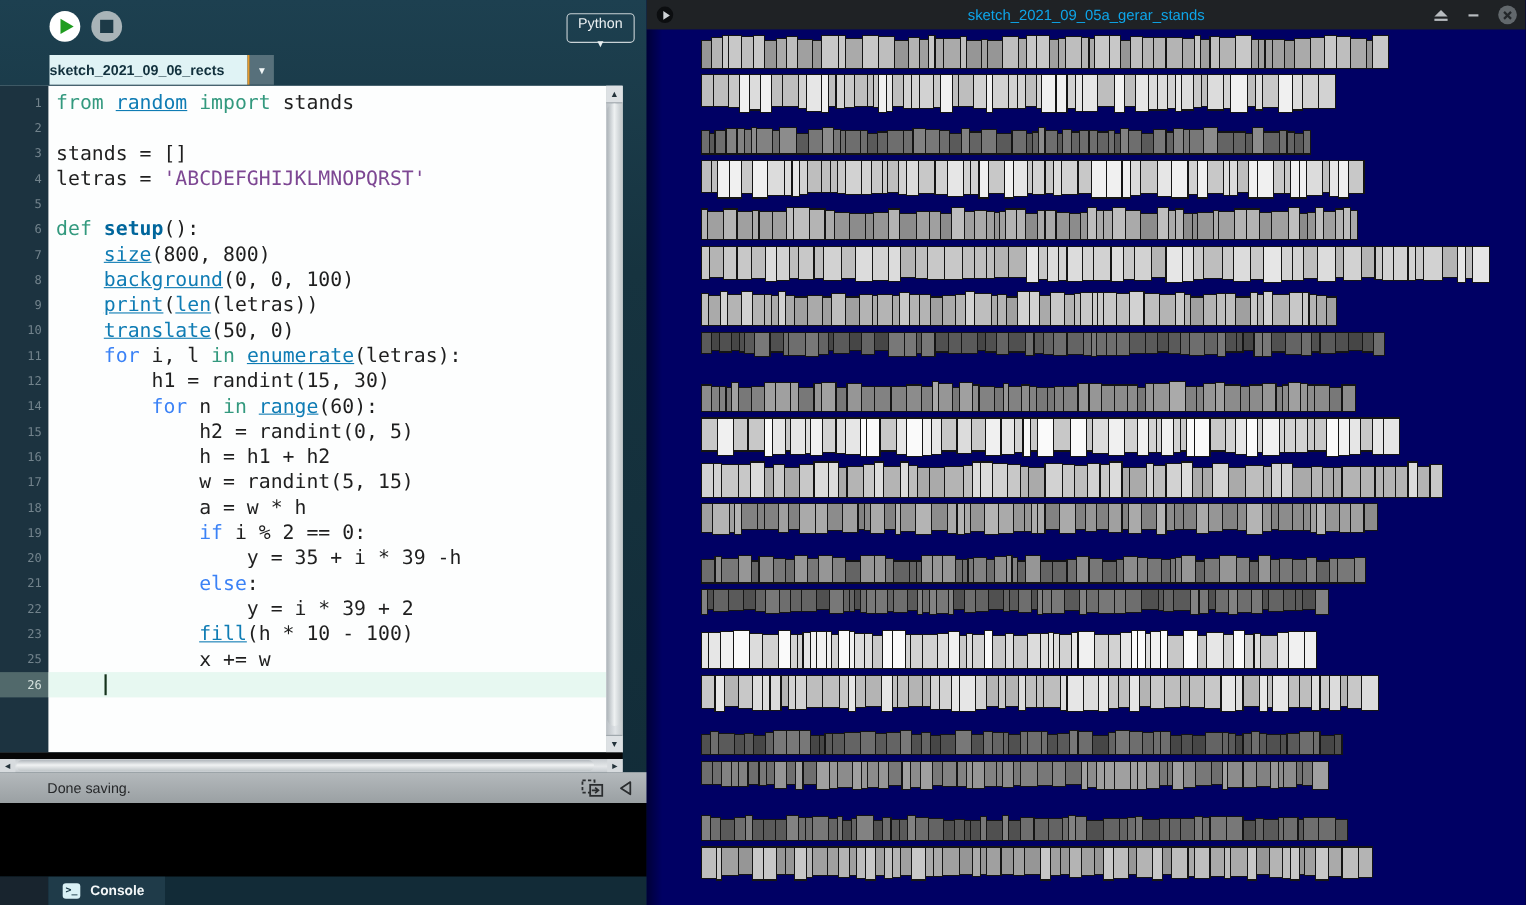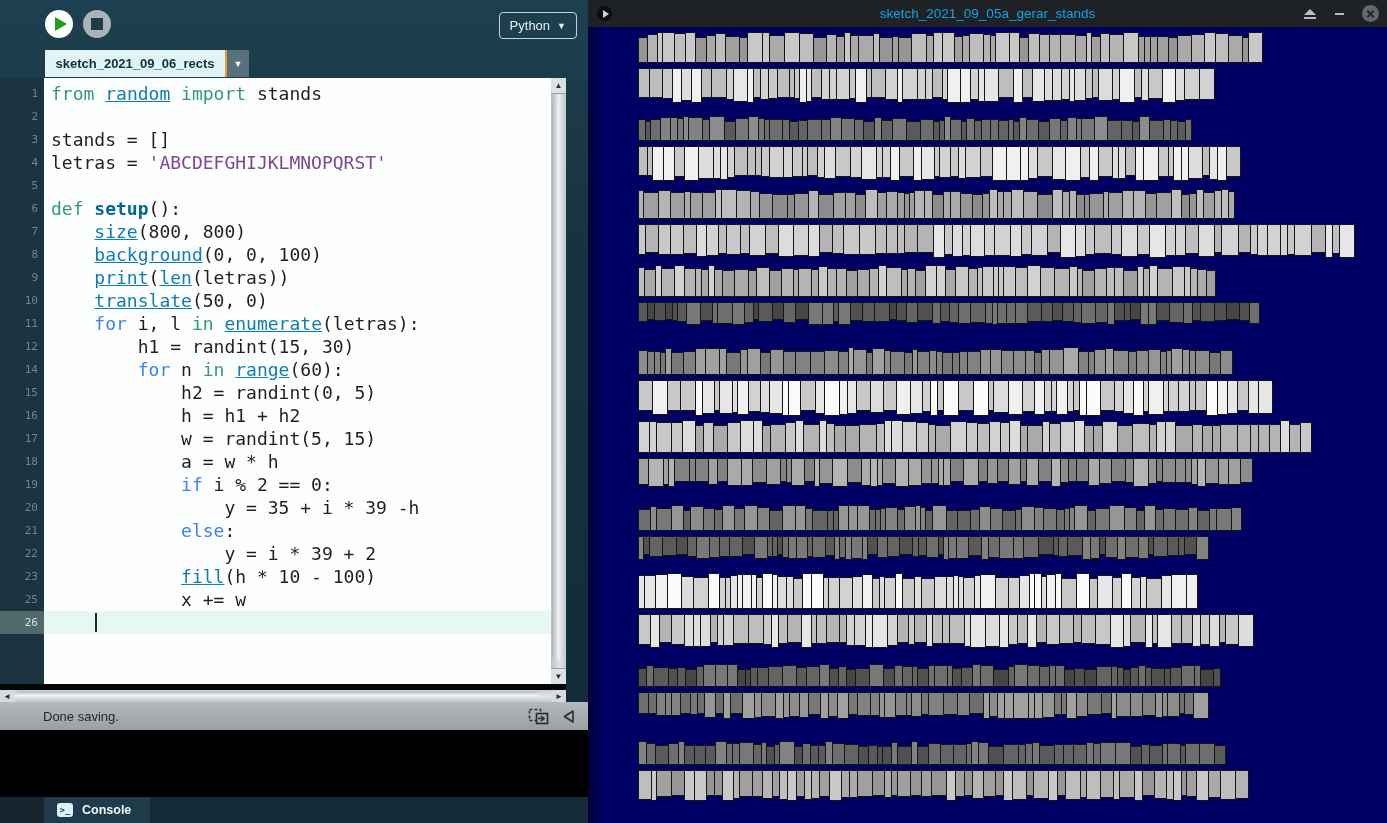--- a/index.html
+++ b/index.html
@@ -13,28 +13,28 @@
   
   .toolbar{position:absolute;left:0;top:0;width:588px;height:50px;}
   .btn-round{position:absolute;top:10px;width:28px;height:28px;border-radius:50%;cursor:pointer;}
   .btn-run{left:45px;background:#ffffff;}
   .btn-run .tri{position:absolute;left:10px;top:7px;width:0;height:0;
       border-left:12px solid #1f9c1f;border-top:7px solid transparent;border-bottom:7px solid transparent;}
   .btn-stop{left:83px;background:#a9b4b8;}
   .btn-stop .sq{position:absolute;left:8px;top:8px;width:12px;height:12px;background:#1d3a47;}
   .mode-btn{position:absolute;right:11px;top:12px;height:25px;padding:0 10px;
       border:1px solid #c9d2d6;border-radius:4px;color:#e9eff1;font-size:13px;
-      display:flex;align-items:center;gap:7px;cursor:pointer;background:transparent;}
+      display:flex;align-items:center;gap:7px;cursor:pointer;background:transparent;flex-direction:column;}
   .mode-btn .chev{font-size:9px;color:#e9eff1;}
 
   
   .tabbar{position:absolute;left:0;top:50px;width:588px;height:27px;}
   .tab{position:absolute;left:45px;top:0;width:180px;height:27px;background:#e0f3f5;
       color:#12313d;font-size:13px;font-weight:bold;display:flex;align-items:center;
-      justify-content:center;cursor:pointer;}
+      cursor:pointer;}
   .tab-divider{position:absolute;left:225px;top:0;width:2px;height:27px;background:#e89b2e;}
   .tab-dd{position:absolute;left:227px;top:0;width:22px;height:27px;background:#57707b;
       color:#f2f7f8;font-size:9px;display:flex;align-items:center;justify-content:center;cursor:pointer;}
 
   
   .editor{position:absolute;left:0;top:78px;width:566px;height:606px;background:#fdfefe;}
   .gutter-bg{position:absolute;left:0;top:0;width:44px;height:100%;background:#1c3340;}
   .lines{position:absolute;left:0;top:4px;width:551px;}
   .line{display:flex;height:23px;line-height:23px;}
   .line .ln{width:44px;flex:0 0 44px;text-align:right;padding-right:6px;box-sizing:border-box;

